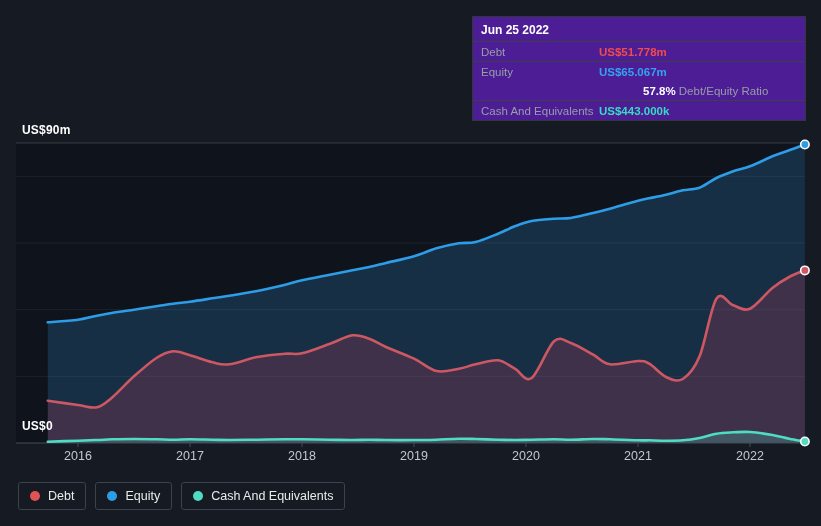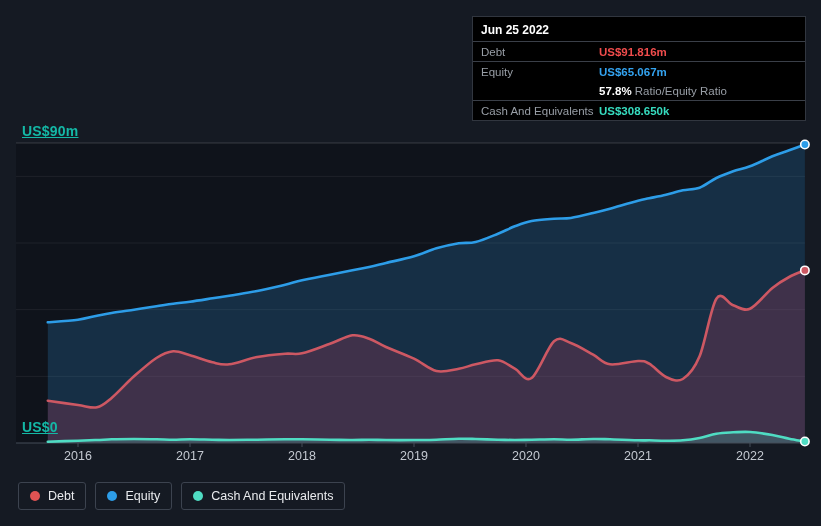--- a/index.html
+++ b/index.html
@@ -2,33 +2,33 @@
 <html><head>
 <meta charset="utf-8">
 <style>
   html,body{margin:0;padding:0;background:#151a23;}
   body{width:821px;height:526px;overflow:hidden;position:relative;
        font-family:"Liberation Sans",sans-serif;-webkit-font-smoothing:antialiased;}
   .stage{position:absolute;inset:0;width:821px;height:526px;}
   svg{position:absolute;left:0;top:0;}
 
   
-  .ylabel{position:absolute;left:22px;font-size:14px;font-weight:bold;color:#14b8a6;letter-spacing:.2px;text-decoration:underline;}
+  .ylabel{position:absolute;left:22px;font-size:12px;font-weight:bold;color:#ffffff;letter-spacing:.2px;}
   .ylabel.top{top:123px;}
   .ylabel.bottom{top:419px;}
 
   
-  .tooltip{position:absolute;left:472px;top:16px;width:334px;background:#000000;
+  .tooltip{position:absolute;left:472px;top:16px;width:334px;background:#4c1d95;
            border:1px solid #31363f;box-sizing:border-box;font-size:11.5px;color:#989ea6;z-index:5;}
   .tt-title{font-size:12px;font-weight:bold;color:#ffffff;padding:6px 8px 4px 8px;border-bottom:1px solid #3a3f48;}
   .tt-row{display:flex;align-items:center;padding:2px 8px;min-height:15px;}
   .tt-row .tt-label{width:118px;flex:none;}
   .tt-row .tt-value{font-weight:bold;}
   .tt-sep{border-bottom:1px solid #3a3f48;}
-  .tt-ratio .tt-b{color:#ffffff;font-weight:bold;}
+  .tt-ratio .tt-b{color:#ffffff;font-weight:bold;margin-left:44px;}
 
   
   .legend{position:absolute;left:18px;top:482px;display:flex;gap:9px;}
   .legend-item{display:flex;align-items:center;gap:8px;height:26px;padding:0 11px;
                border:1px solid #3c434f;border-radius:3px;color:#e9ebee;font-size:12.5px;cursor:pointer;}
   .legend-dot{width:10px;height:10px;border-radius:50%;flex:none;}
 </style>
 </head>
 <body>
 
@@ -67,33 +67,33 @@
       <circle cx="804.880000000001" cy="441.5233333333333" r="4.2" fill="#4fdcc3" stroke="#ffffff" stroke-width="1.6"></circle>
     </svg>
 
   <div class="ylabel top">US$90m</div>
   <div class="ylabel bottom">US$0</div>
 
   <div class="tooltip">
     <div class="tt-title">Jun 25 2022</div>
     <div class="tt-row tt-sep">
       <span class="tt-label">Debt</span>
-      <span class="tt-value" style="color: rgb(240, 76, 76);">US$91.816m</span>
+      <span class="tt-value" style="color: rgb(240, 76, 76);">US$51.778m</span>
     </div>
     <div class="tt-row">
       <span class="tt-label">Equity</span>
       <span class="tt-value" style="color: rgb(51, 163, 240);">US$65.067m</span>
     </div>
     <div class="tt-row tt-sep tt-ratio">
       <span class="tt-label"></span>
-      <span><b class="tt-b">57.8%</b><span> Ratio/Equity Ratio</span></span>
+      <span><b class="tt-b">57.8%</b><span> Debt/Equity Ratio</span></span>
     </div>
     <div class="tt-row">
       <span class="tt-label">Cash And Equivalents</span>
-      <span class="tt-value" style="color: rgb(54, 220, 191);">US$308.650k</span>
+      <span class="tt-value" style="color: rgb(54, 220, 191);">US$443.000k</span>
     </div>
   </div>
 
   <div class="legend">
     <div class="legend-item">
       <span class="legend-dot" style="background: rgb(224, 83, 83);"></span>
       <span>Debt</span>
     </div>
     <div class="legend-item">
       <span class="legend-dot" style="background: rgb(45, 157, 232);"></span>

